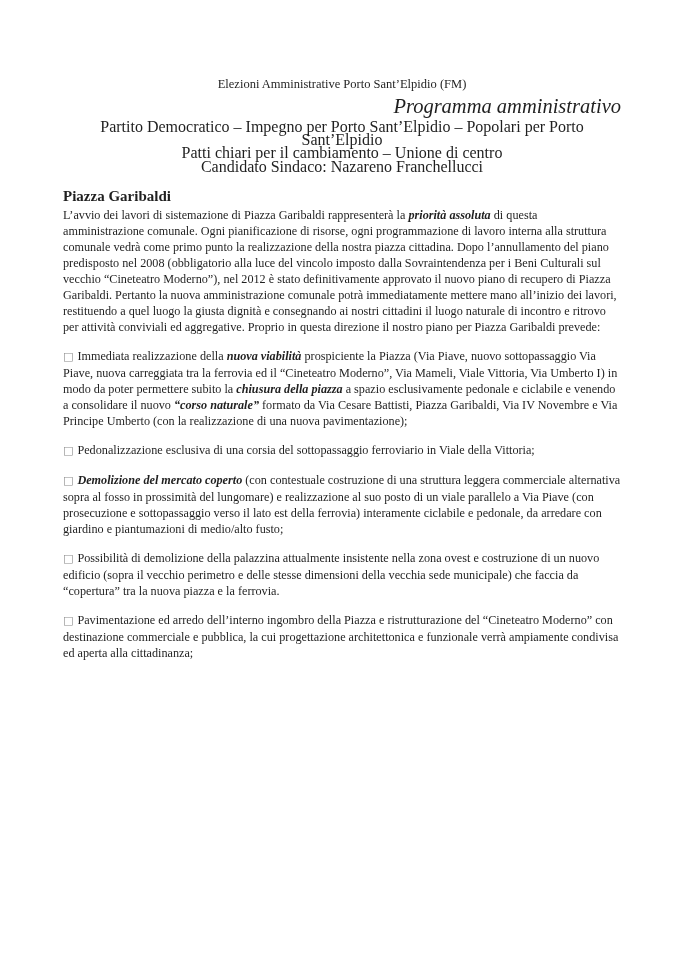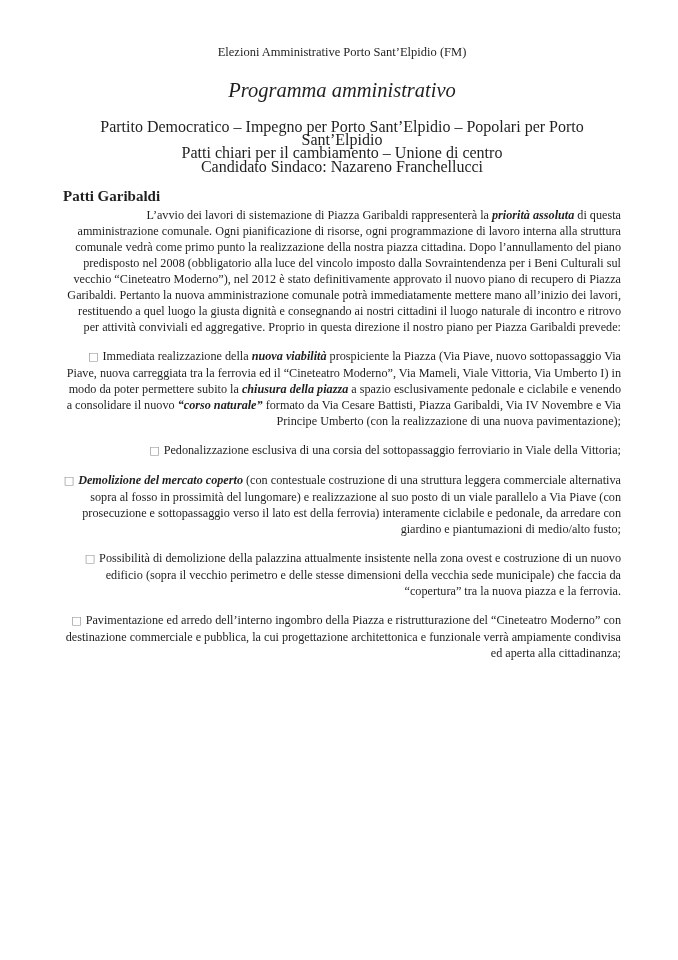--- a/index.html
+++ b/index.html
@@ -4,45 +4,46 @@
 <style>
   html, body { margin: 0; padding: 0; background: #ffffff; }
   .page {
     position: relative;
     width: 678px;
     height: 960px;
     background: #ffffff;
     color: #1f1f1f;
     font-family: "Liberation Serif", "DejaVu Serif", serif;
     box-sizing: border-box;
-    padding: 45px 57px 0 63px;
+    padding: 77px 57px 0 63px;
     overflow: hidden;
   }
   header { text-align: center; }
   .h-line { font-size: 12.5px; line-height: 15.5px; }
   .doc-title {
     font-size: 20.5px;
     font-style: italic;
     font-weight: normal;
     line-height: 27px;
-    margin: 16px;
+    margin: 0;
+    text-align: right;
   }
   .h-parties { font-size: 16px; line-height: 13px; }
   .h-candidate { font-size: 16px; line-height: 15px; }
   .section-heading {
     font-size: 15px;
     font-weight: bold;
     line-height: 17px;
     margin: 14px 0 2px 0;
   }
   .para {
     font-size: 12.2px;
     line-height: 16px;
     margin: 13px 0 0 0;
-    text-align: right;
+    text-align: left;
   }
   .para.intro { margin-top: 0; }
   .bi { font-weight: bold; font-style: italic; }
   .box {
     font-family: "DejaVu Sans", sans-serif;
     font-size: 11px;
     color: #8c8c8c;
     margin-right: 4px;
   }
 </style>
@@ -54,21 +55,21 @@
   <header>
     <div class="h-line">Elezioni Amministrative Porto Sant’Elpidio (FM)</div>
     <h1 class="doc-title">Programma amministrativo</h1>
     <div class="h-parties">Partito Democratico – Impegno per Porto Sant’Elpidio – Popolari per Porto Sant’Elpidio</div>
     <div class="h-parties">Patti chiari per il cambiamento – Unione di centro</div>
     <div class="h-candidate">Candidato Sindaco: Nazareno Franchellucci</div>
   </header>
 
   <main>
 
-    <h2 class="section-heading">Patti Garibaldi</h2>
+    <h2 class="section-heading">Piazza Garibaldi</h2>
 
     <p class="para intro"><span>L’avvio dei lavori di sistemazione di Piazza Garibaldi rappresenterà la </span><span class="bi">priorità assoluta</span><span> di questa amministrazione comunale. Ogni pianificazione di risorse, ogni programmazione di lavoro interna alla struttura comunale vedrà come primo punto la realizzazione della nostra piazza cittadina. Dopo l’annullamento del piano predisposto nel 2008 (obbligatorio alla luce del vincolo imposto dalla Sovraintendenza per i Beni Culturali sul vecchio “Cineteatro Moderno”), nel 2012 è stato definitivamente approvato il nuovo piano di recupero di Piazza Garibaldi. Pertanto la nuova amministrazione comunale potrà immediatamente mettere mano all’inizio dei lavori, restituendo a quel luogo la giusta dignità e consegnando ai nostri cittadini il luogo naturale di incontro e ritrovo per attività conviviali ed aggregative. Proprio in questa direzione il nostro piano per Piazza Garibaldi prevede:</span></p>
 
     <p class="para"><span class="box">□</span><span>Immediata realizzazione della </span><span class="bi">nuova viabilità</span><span> prospiciente la Piazza (Via Piave, nuovo sottopassaggio Via Piave, nuova carreggiata tra la ferrovia ed il “Cineteatro Moderno”, Via Mameli, Viale Vittoria, Via Umberto I) in modo da poter permettere subito la </span><span class="bi">chiusura della piazza</span><span> a spazio esclusivamente pedonale e ciclabile e venendo a consolidare il nuovo </span><span class="bi">“corso naturale”</span><span> formato da Via Cesare Battisti, Piazza Garibaldi, Via IV Novembre e Via Principe Umberto (con la realizzazione di una nuova pavimentazione);</span></p>
 
     <p class="para"><span class="box">□</span><span>Pedonalizzazione esclusiva di una corsia del sottopassaggio ferroviario in Viale della Vittoria;</span></p>
 
     <p class="para"><span class="box">□</span><span class="bi">Demolizione del mercato coperto</span><span> (con contestuale costruzione di una struttura leggera commerciale alternativa sopra al fosso in prossimità del lungomare) e realizzazione al suo posto di un viale parallelo a Via Piave (con prosecuzione e sottopassaggio verso il lato est della ferrovia) interamente ciclabile e pedonale, da arredare con giardino e piantumazioni di medio/alto fusto;</span></p>
 
     <p class="para"><span class="box">□</span><span>Possibilità di demolizione della palazzina attualmente insistente nella zona ovest e costruzione di un nuovo edificio (sopra il vecchio perimetro e delle stesse dimensioni della vecchia sede municipale) che faccia da “copertura” tra la nuova piazza e la ferrovia.</span></p>

